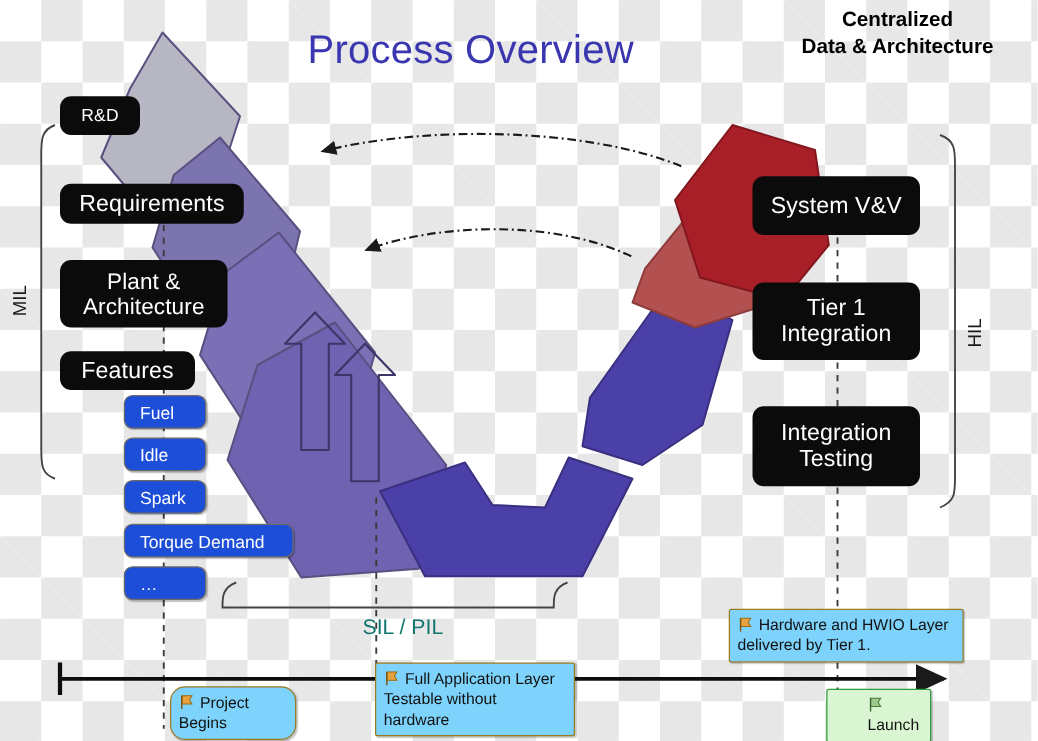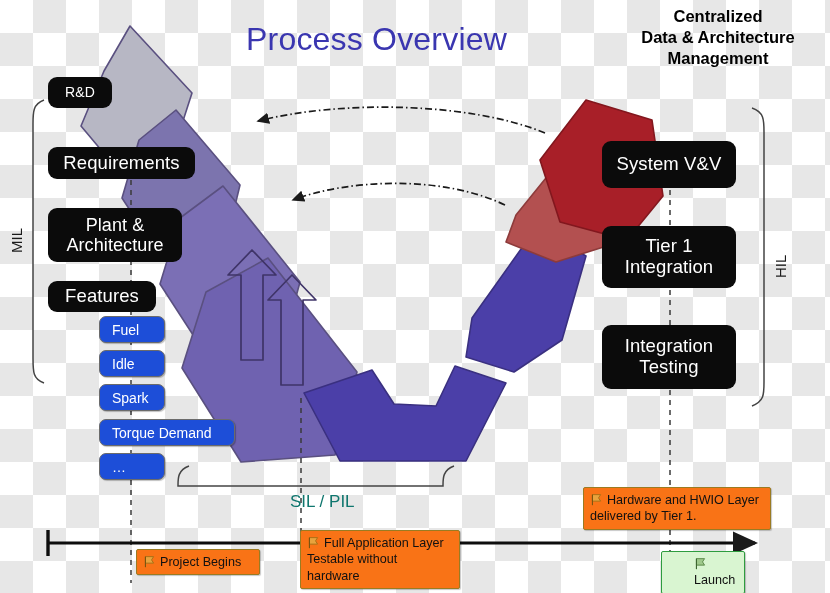--- a/index.html
+++ b/index.html
@@ -40,21 +40,21 @@
   .vlabel{
     position:absolute;font-size:15px;color:#1a1a1a;
     transform:rotate(-90deg);transform-origin:left top;white-space:nowrap;
   }
   .plainlabel{position:absolute;font-size:17px;color:#0f766e;white-space:nowrap;}
 
   
   .callout{
     position:absolute;box-sizing:border-box;
     border:1px solid #9a7b22;border-radius:2px;
-    background:#f97316;
+    background:#7dd3fc;
     font-size:12.6px;color:#111;line-height:1.30;
     padding:4px 7px 4px 6px;
     box-shadow:1px 1px 1px rgba(0,0,0,.22);
   }
   .callout.green{background:#d9f5d1;border-color:#2e9c3f;}
   .flag{display:inline-block;width:13px;height:13px;margin-right:4px;vertical-align:-2px;}
   .co-text{display:inline;}
 </style>
 </head>
 <body>
@@ -119,21 +119,20 @@
       <line x1="48" y1="530" x2="48" y2="556" stroke-width="3.4"></line>
       <line x1="48" y1="543" x2="755" y2="543" stroke-width="3" marker-end="url(#ah)"></line>
     </g>
   </svg>
 
   <div class="title" style="left:246px;top:21px;">Process Overview</div>
 
   <div class="header" style="left:612px;top:6px;width:212px;">
     <div>Centralized</div>
     <div>Data &amp; Architecture</div>
-    <div>Management</div>
   </div>
 
   <div class="chip" style="left:48px;top:77px;width:64px;height:31px;font-size:14px;">
     <span>R&amp;D</span>
   </div>
 
   <div class="chip" style="left:48px;top:147px;width:147px;height:32px;font-size:18.5px;">
     <span>Requirements</span>
   </div>
 
@@ -173,21 +172,21 @@
 
   <div class="chip" style="left:602px;top:325px;width:134px;height:64px;font-size:18.5px;flex-direction:column;">
     <span>Integration</span>
     <span>Testing</span>
   </div>
 
   <div class="vlabel" style="left:8px;top:253px;">MIL</div>
   <div class="vlabel" style="left:772px;top:278px;">HIL</div>
   <div class="plainlabel" style="left:290px;top:492px;">SIL / PIL</div>
 
-  <div class="callout" style="left:136px;top:549px;width:124px;">
+  <div class="callout" style="left:136px;top:549px;width:101px;border-radius:12px;">
     <svg class="flag" viewBox="0 0 16 16">
       <path d="M3 2 L13 2 L10.5 6 L13 10 L3 10 Z" fill="#e8a33d" stroke="#9a6b12" stroke-width="1"></path>
       <line x1="3" y1="2" x2="3" y2="15" stroke="#7a5510" stroke-width="1.4"></line>
     </svg><span class="co-text">Project Begins</span>
   </div>
 
   <div class="callout" style="left:300px;top:530px;width:160px;">
     <svg class="flag" viewBox="0 0 16 16">
       <path d="M3 2 L13 2 L10.5 6 L13 10 L3 10 Z" fill="#e8a33d" stroke="#9a6b12" stroke-width="1"></path>
       <line x1="3" y1="2" x2="3" y2="15" stroke="#7a5510" stroke-width="1.4"></line>

